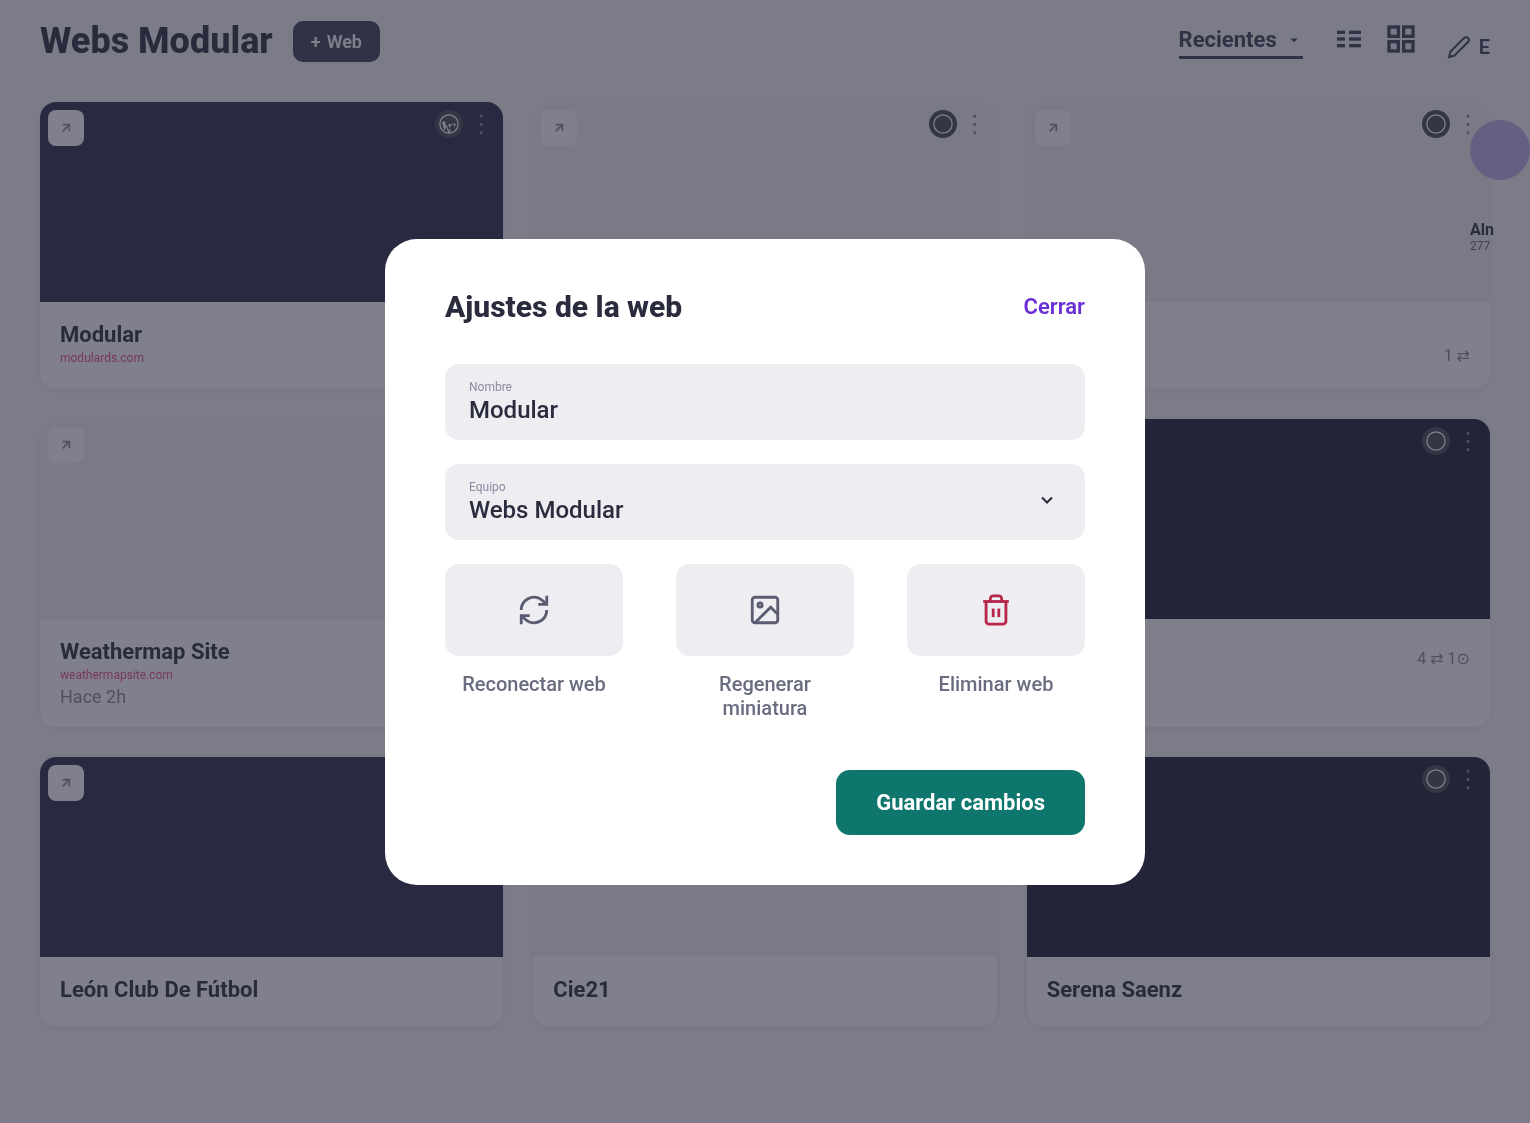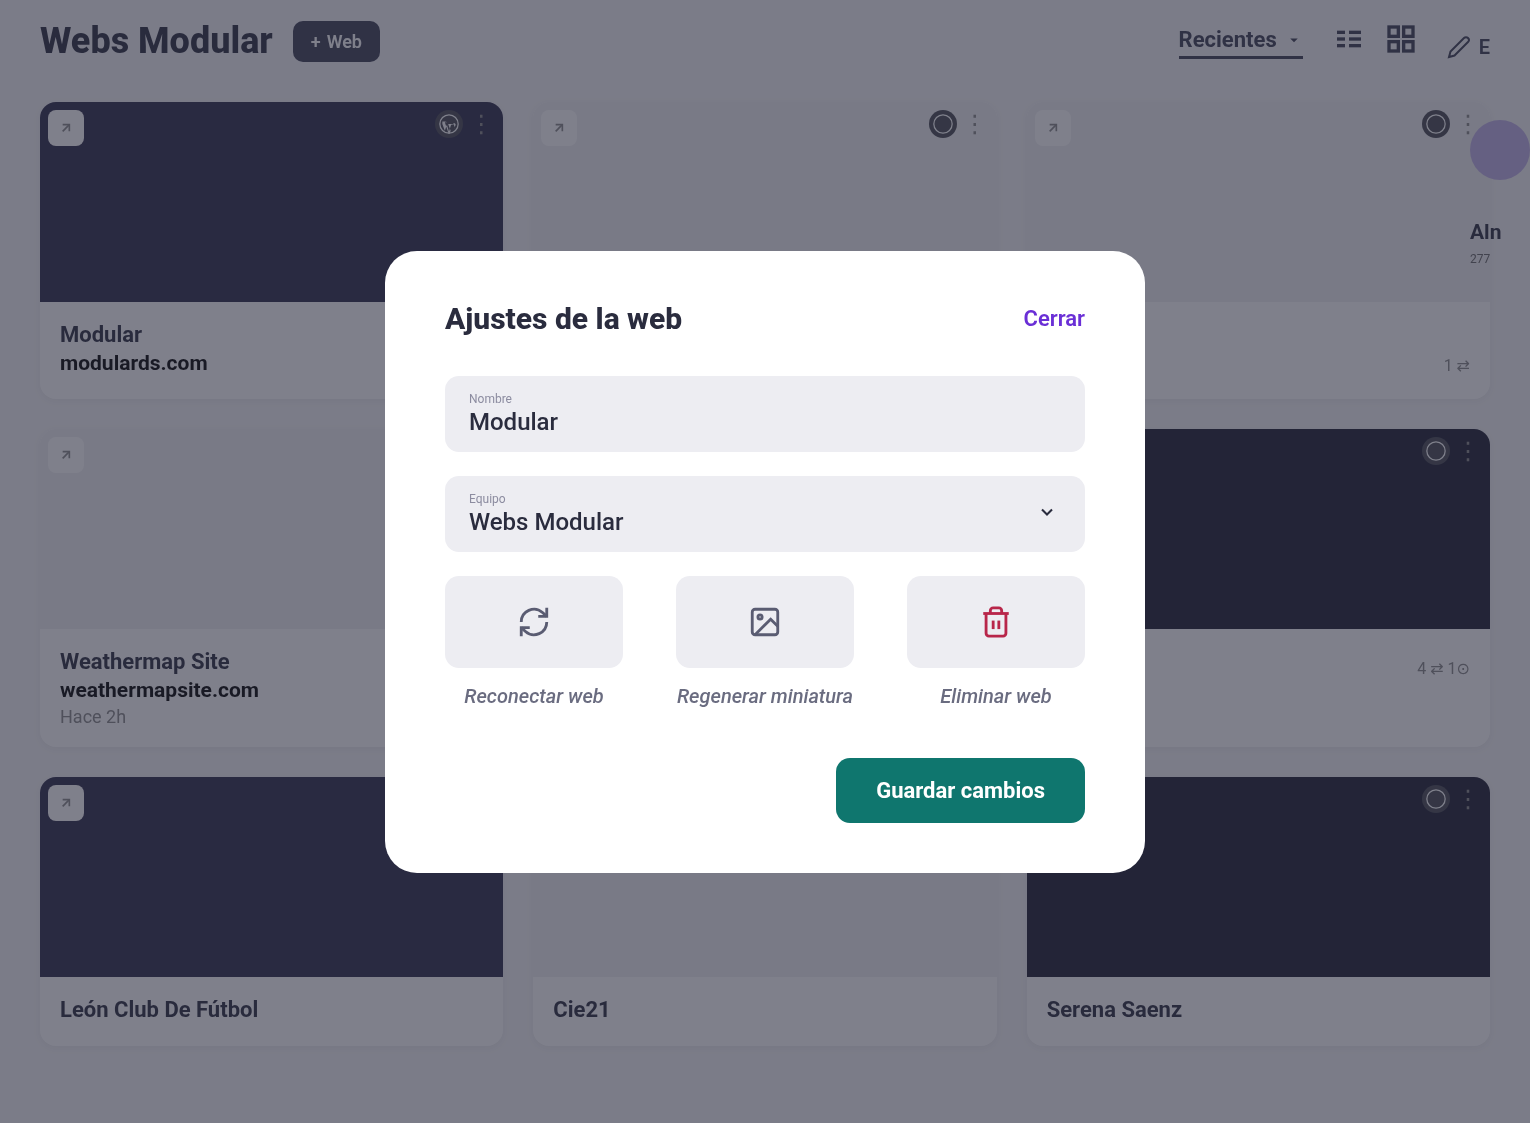--- a/index.html
+++ b/index.html
@@ -141,24 +141,23 @@
     .card-body {
       padding: 20px;
     }
     .card-title {
       font-size: 22px;
       font-weight: 700;
       color: #2a2c3e;
       margin-bottom: 4px;
     }
     .card-domain {
-      font-size: 21px;
-      color: #000000;
+      font-size: 12px;
+      color: #ec4899;
       margin-bottom: 4px;
-      font-weight: bold;
     }
     .card-time {
       font-size: 18px;
       color: #888;
     }
     .card-stats {
       margin-top: 10px;
       display: flex;
       gap: 12px;
       justify-content: flex-end;
@@ -173,24 +172,23 @@
       padding: 20px;
     }
     .avatar-circle {
       width: 60px;
       height: 60px;
       border-radius: 50%;
       background: #bfb0e8;
       margin-bottom: 40px;
     }
     .sidebar-title {
-      font-size: 21px;
+      font-size: 16px;
       font-weight: 700;
       color: #2a2c3e;
-      margin-bottom: 8px;
     }
     .sidebar-num {
       font-size: 12px;
       color: #666;
     }
     .overlay {
       position: absolute;
       inset: 0;
       background: rgba(42, 44, 62, 0.6);
       display: flex;
@@ -246,21 +244,20 @@
       right: 28px;
       top: 50%;
       transform: translateY(-50%);
       color: #2a2c3e;
     }
     .action-grid {
       display: grid;
       grid-template-columns: repeat(3, 1fr);
       gap: 53px;
       margin-bottom: 50px;
-      font-style: italic;
     }
     .action-item {
       text-align: center;
     }
     .action-box {
       background: #ededf2;
       border-radius: 14px;
       height: 92px;
       display: flex;
       align-items: center;

